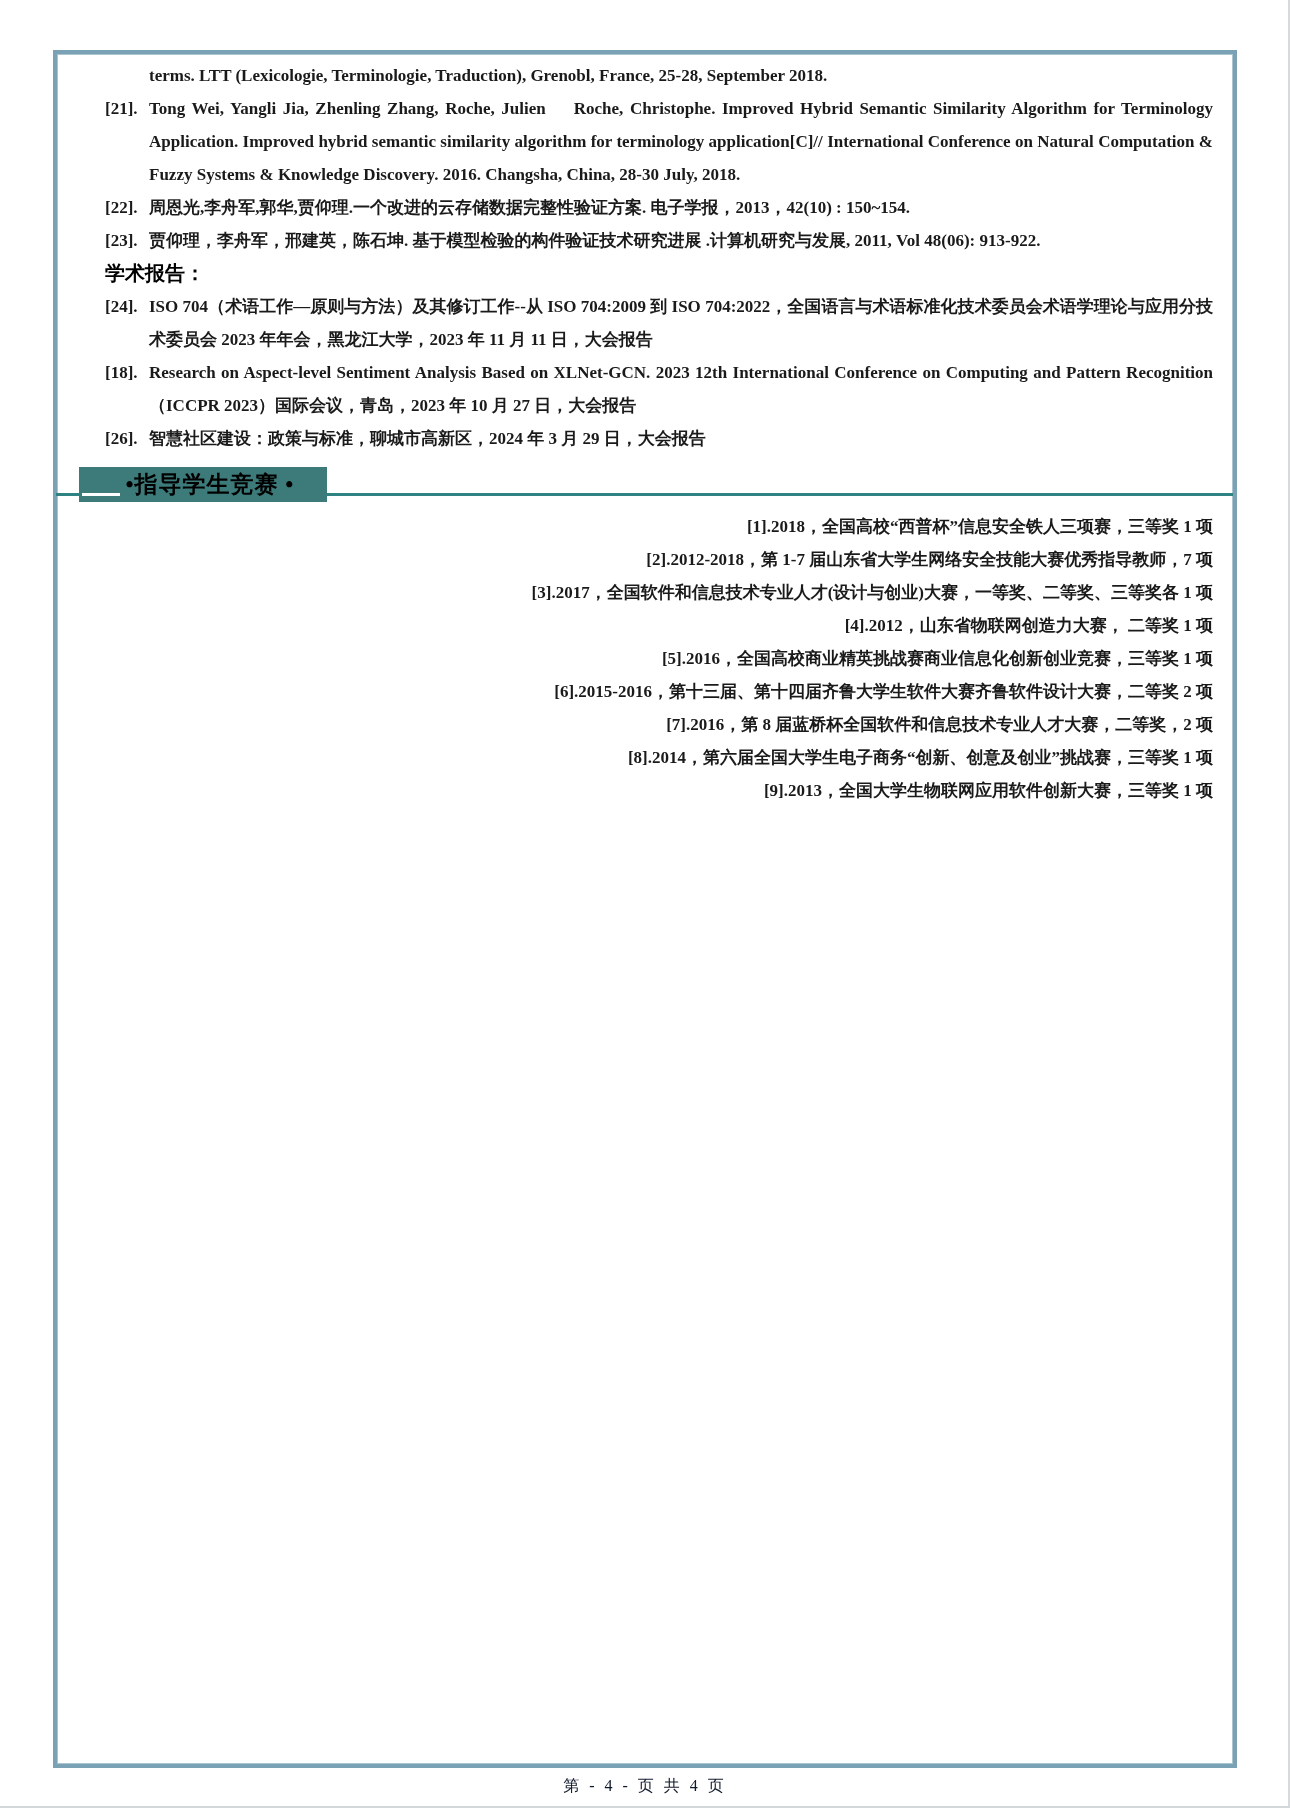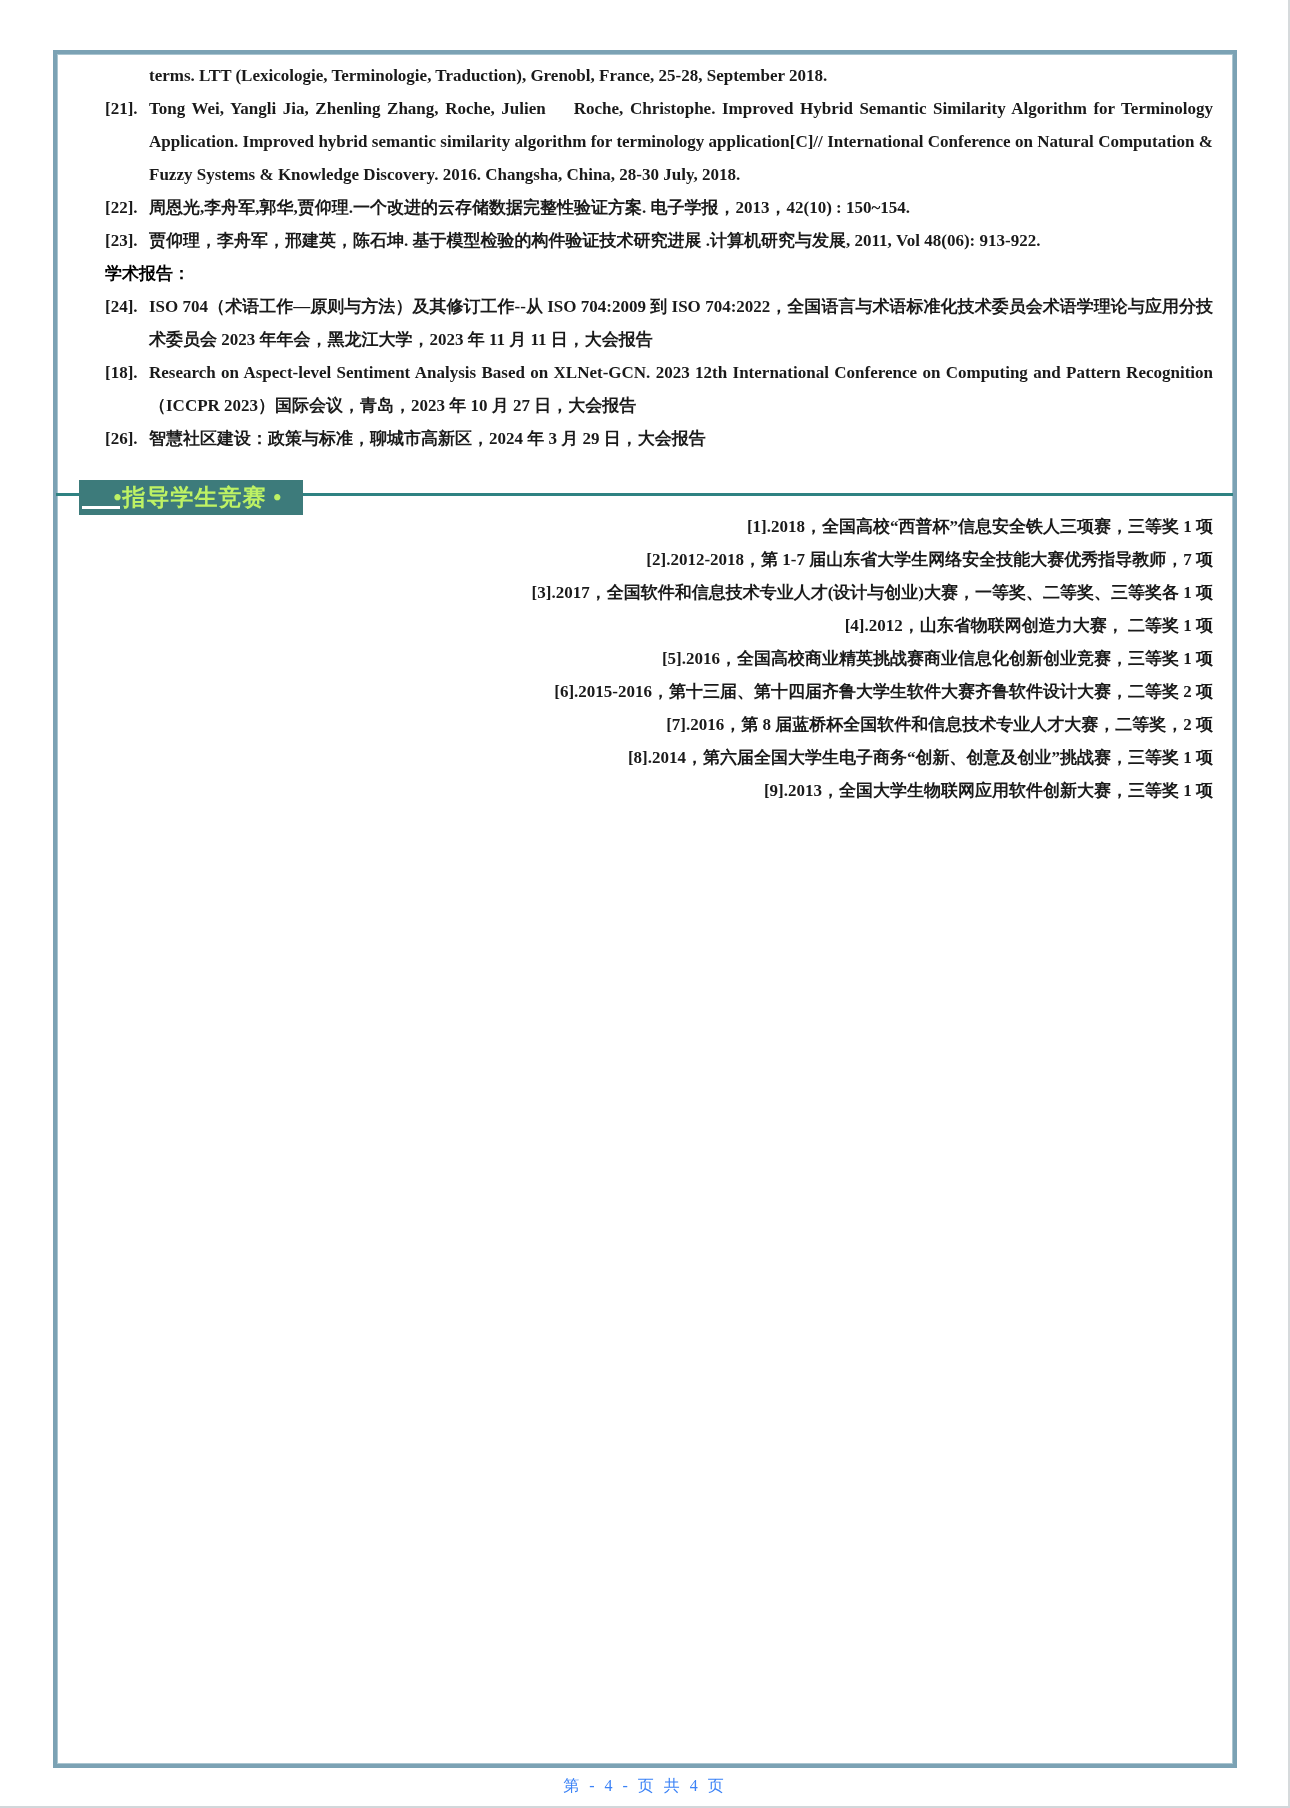--- a/index.html
+++ b/index.html
@@ -39,50 +39,50 @@
     font-size: 17px; line-height: 33px; font-weight: bold;
   }
   .ref-row { text-align: justify; }
   .comp-row { text-align: right; }
   .num {
     display: inline-block; width: 44px; text-indent: 0;
     vertical-align: baseline;
   }
   .reports-heading {
     margin: 0; font-family: Liberation Sans, sans-serif;
-    font-weight: bold; font-size: 17px; line-height: 33px; color: #000;
+    font-weight: bold; font-size: 20px; line-height: 33px; color: #000;
   }
   
   .comp-header {
     position: relative;
     height: 35px;
     width: 1177px;
     margin: 12px 0 8px -49px;
   }
   .comp-header .rule {
     position: absolute; left: 0; right: 0; bottom: 6px; height: 3px;
     background: #2f8282;
   }
   .comp-header .banner-box {
-    position: absolute; left: 23px; top: 13px;
-    width: 224px; height: 35px;
+    position: absolute; left: 23px; top: 0;
+    width: 248px; height: 35px;
     background: #3d7b7b;
-    color: #bef264;
+    color: #000000;
     display: flex; align-items: center; justify-content: center;
     font-size: 23px; font-weight: bold; letter-spacing: 1px;
     padding-left: 14px; box-sizing: border-box;
   }
   .comp-header .banner-dash {
     position: absolute; left: 3px; bottom: 6px;
     width: 38px; height: 3px; background: #ffffff;
   }
   .footer {
     position: absolute; left: 53px; top: 1776px; width: 1184px;
     text-align: center;
-    font-size: 16px; color: #3b82f6;
+    font-size: 16px; color: #0f172a;
     letter-spacing: 3px;
   }
 </style>
 </head>
 <body>
 
 <div class="page-frame"></div>
 <div class="edge-right"></div>
 <div class="edge-bottom"></div>
 

